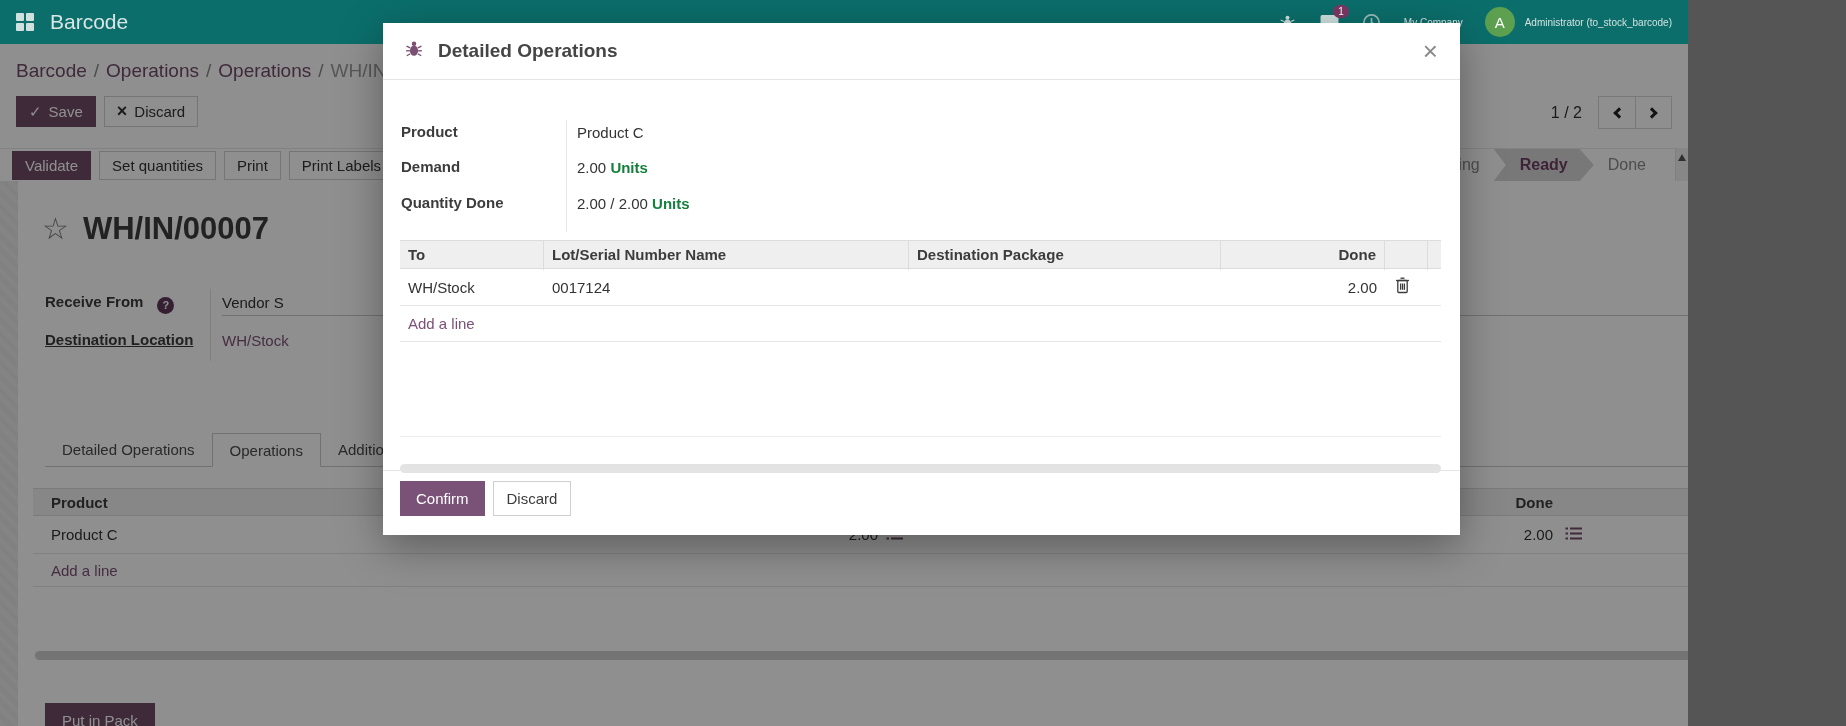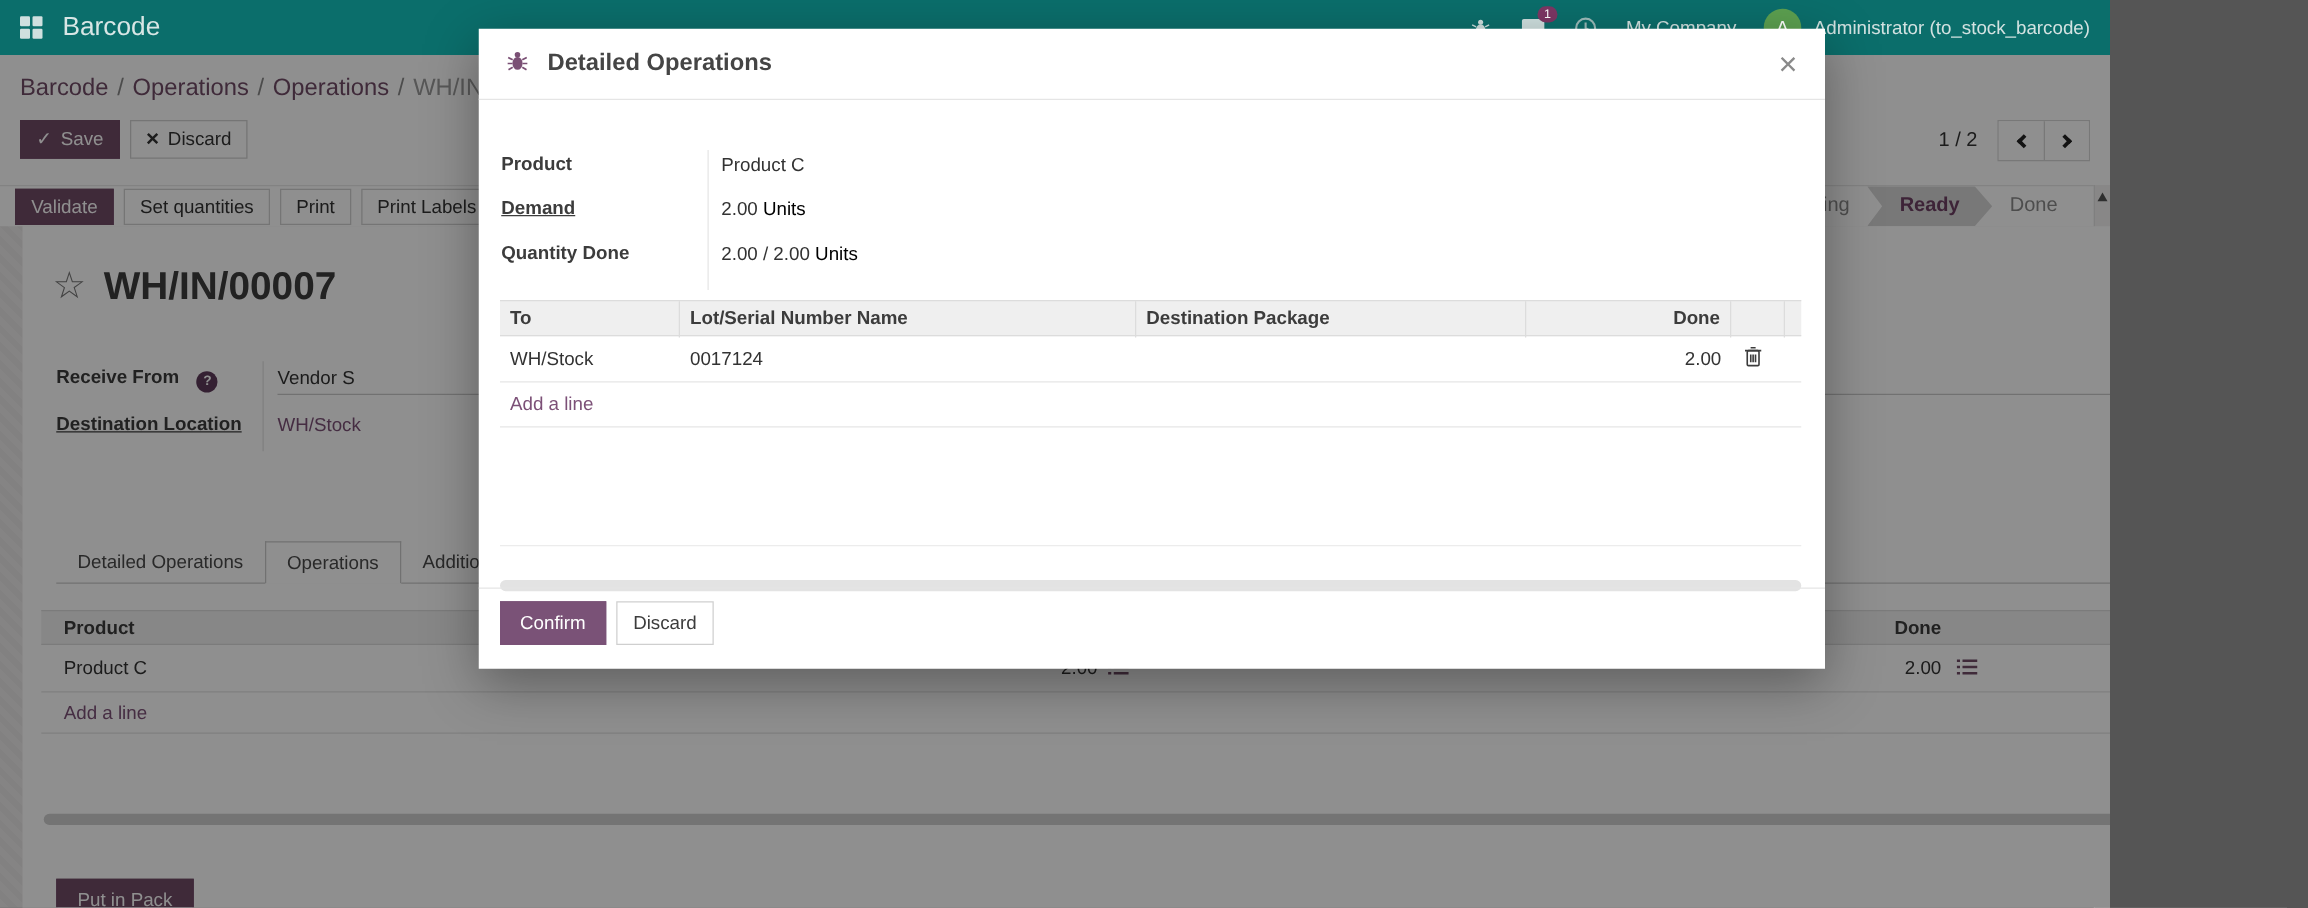--- a/index.html
+++ b/index.html
@@ -13,21 +13,21 @@
   
   .navbar { position:absolute; top:0; left:0; right:0; height:44px; background:#0b6e6b;
     z-index:45; display:flex; align-items:center; color:#cfe0df; padding:0 16px; }
   .apps-icon { width:18px; height:18px; display:grid; grid-template-columns:8px 8px; grid-template-rows:8px 8px; gap:2px; margin-right:16px; cursor:pointer; }
   .apps-icon span { background:#cfe0df; border-radius:1px; }
   .navbar .app-name { font-size:21px; color:#d8e6e5; cursor:pointer; }
   .nav-right { margin-left:auto; display:flex; align-items:center; gap:22px; }
   .nav-ico { position:relative; width:20px; height:20px; display:flex; align-items:center; justify-content:center; cursor:pointer; }
   .nav-badge { position:absolute; top:-7px; right:-9px; background:#7d3764; color:#fff; font-size:10px;
     border-radius:8px; padding:1px 5px; line-height:11px; }
-  .nav-company, .nav-user { font-size:15px; color:#d3e2e1; cursor:pointer; }
+  .nav-company, .nav-user { font-size:10px; color:#d3e2e1; cursor:pointer; }
   .avatar { width:30px; height:30px; border-radius:50%; background:#5ca050; color:#fff; font-size:15px;
     display:flex; align-items:center; justify-content:center; cursor:pointer; }
   .nav-user-group { display:flex; align-items:center; gap:10px; cursor:pointer; }
 
   
   .control-panel { position:absolute; top:44px; left:0; right:0; height:136px; background:#fff; }
   .breadcrumb { position:absolute; top:16px; left:16px; font-size:19px; white-space:nowrap; }
   .breadcrumb a { color:#714B67; text-decoration:none; cursor:pointer; }
   .breadcrumb .sep { color:#888; margin:0 7px; }
   .breadcrumb .current { color:#9b9b9b; }
@@ -103,21 +103,21 @@
   .backdrop { position:absolute; inset:0; background:rgba(0,0,0,0.44); z-index:40; }
   .modal { position:absolute; left:383px; top:23px; width:1077px; height:512px; background:#fff; z-index:50;
     box-shadow:0 12px 40px rgba(0,0,0,0.35); }
   .m-head { height:57px; border-bottom:1px solid #e5e5e5; display:flex; align-items:center; padding:0 22px; gap:15px; }
   .m-title { font-size:19px; font-weight:bold; color:#454545; }
   .m-close { margin-left:auto; font-size:26px; color:#8a8a8a; cursor:pointer; line-height:20px; }
   .m-body { position:relative; }
   .m-label { position:absolute; left:18px; font-size:15px; font-weight:bold; color:#3c3c3c; }
   .m-value { position:absolute; left:194px; font-size:15px; color:#333; }
   .m-divider { position:absolute; left:183px; top:40px; height:112px; border-left:1px solid #e6e6e6; }
-  .unit { color:#000000; }
+  .unit { color:#15803d;font-weight:bold; }
 
   .d-table { position:absolute; left:17px; top:160px; width:1041px; font-size:15px; color:#333; }
   .d-grid { display:grid; grid-template-columns:144px 365px 312px 164px 43px 13px; align-items:center; }
   .d-thead { background:#efefef; border-top:1px solid #dcdcdc; border-bottom:1px solid #dcdcdc; height:29px; font-weight:bold; color:#3c3c3c; }
   .d-thead > div { padding:5px 8px; height:29px; border-right:1px solid #dcdcdc; }
   .d-thead > div:last-child { border-right:none; }
   .d-thead .th-done { text-align:right; }
   .d-row { height:37px; border-bottom:1px solid #e6e6e6; }
   .d-row > div { padding:8px; }
   .d-row .td-done { text-align:right; }
@@ -325,21 +325,21 @@
           </svg>
       </span>
       <span class="m-title">Detailed Operations</span>
       <span class="m-close">×</span>
     </div>
 
     <div class="m-body">
       <div class="m-label" style="top:43px;">Product</div>
       <a class="m-value link" style="top:44px;">Product C</a>
 
-      <div class="m-label" style="top:78px;text-decoration:underline;">Demand</div>
+      <div class="m-label" style="top:78px;">Demand</div>
       <div class="m-value" style="top:79px;">
         <span>2.00</span> <span class="unit">Units</span>
       </div>
 
       <div class="m-label" style="top:114px;">Quantity Done</div>
       <div class="m-value" style="top:115px;">
         <span>2.00 / 2.00</span> <span class="unit">Units</span>
       </div>
 
       <div class="m-divider"></div>

